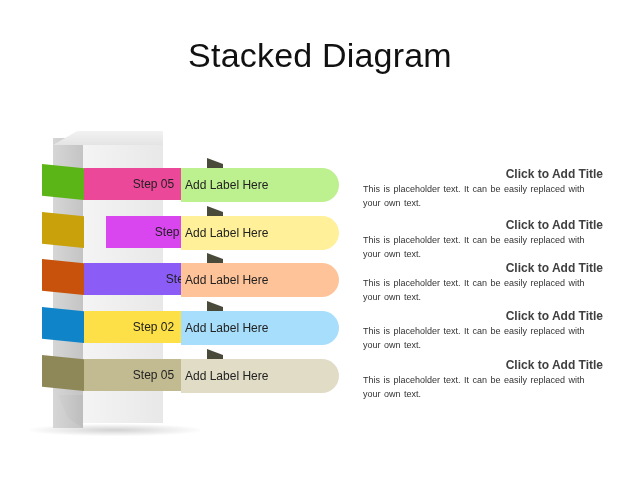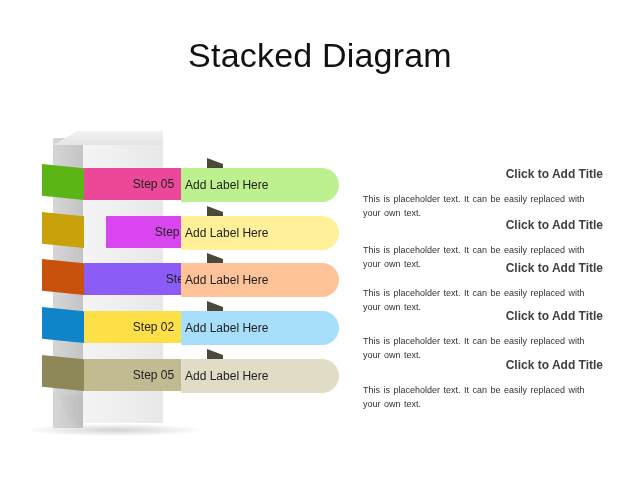--- a/index.html
+++ b/index.html
@@ -50,21 +50,21 @@
     clip-path: polygon(0 0, 100% 60%, 100% 100%, 0 100%);
   }
   .pill {
     position: absolute; left: 181px; width: 158px; height: 34px;
     border-radius: 0 17px 17px 0;
     display: flex; align-items: center; padding-left: 4px; box-sizing: border-box;
     font-size: 12px; color: #222222;
   }
   .desc { position: absolute; left: 363px; width: 240px; }
   .desc .h { font-size: 12px; font-weight: bold; color: #404040; line-height: 14px; text-align: right; }
-  .desc .p { font-size: 9px; color: #333333; line-height: 14px; margin-top: 11px; word-spacing: 1px; }
+  .desc .p { font-size: 9px; color: #333333; line-height: 14px; margin-top: 1px; word-spacing: 1px; }
 </style>
 </head>
 <body>
 
 <div class="title">Stacked Diagram</div>
 
 <div>
   <div class="shadow"></div>
   <div class="col-left"></div>
   <div class="col-front"></div>

